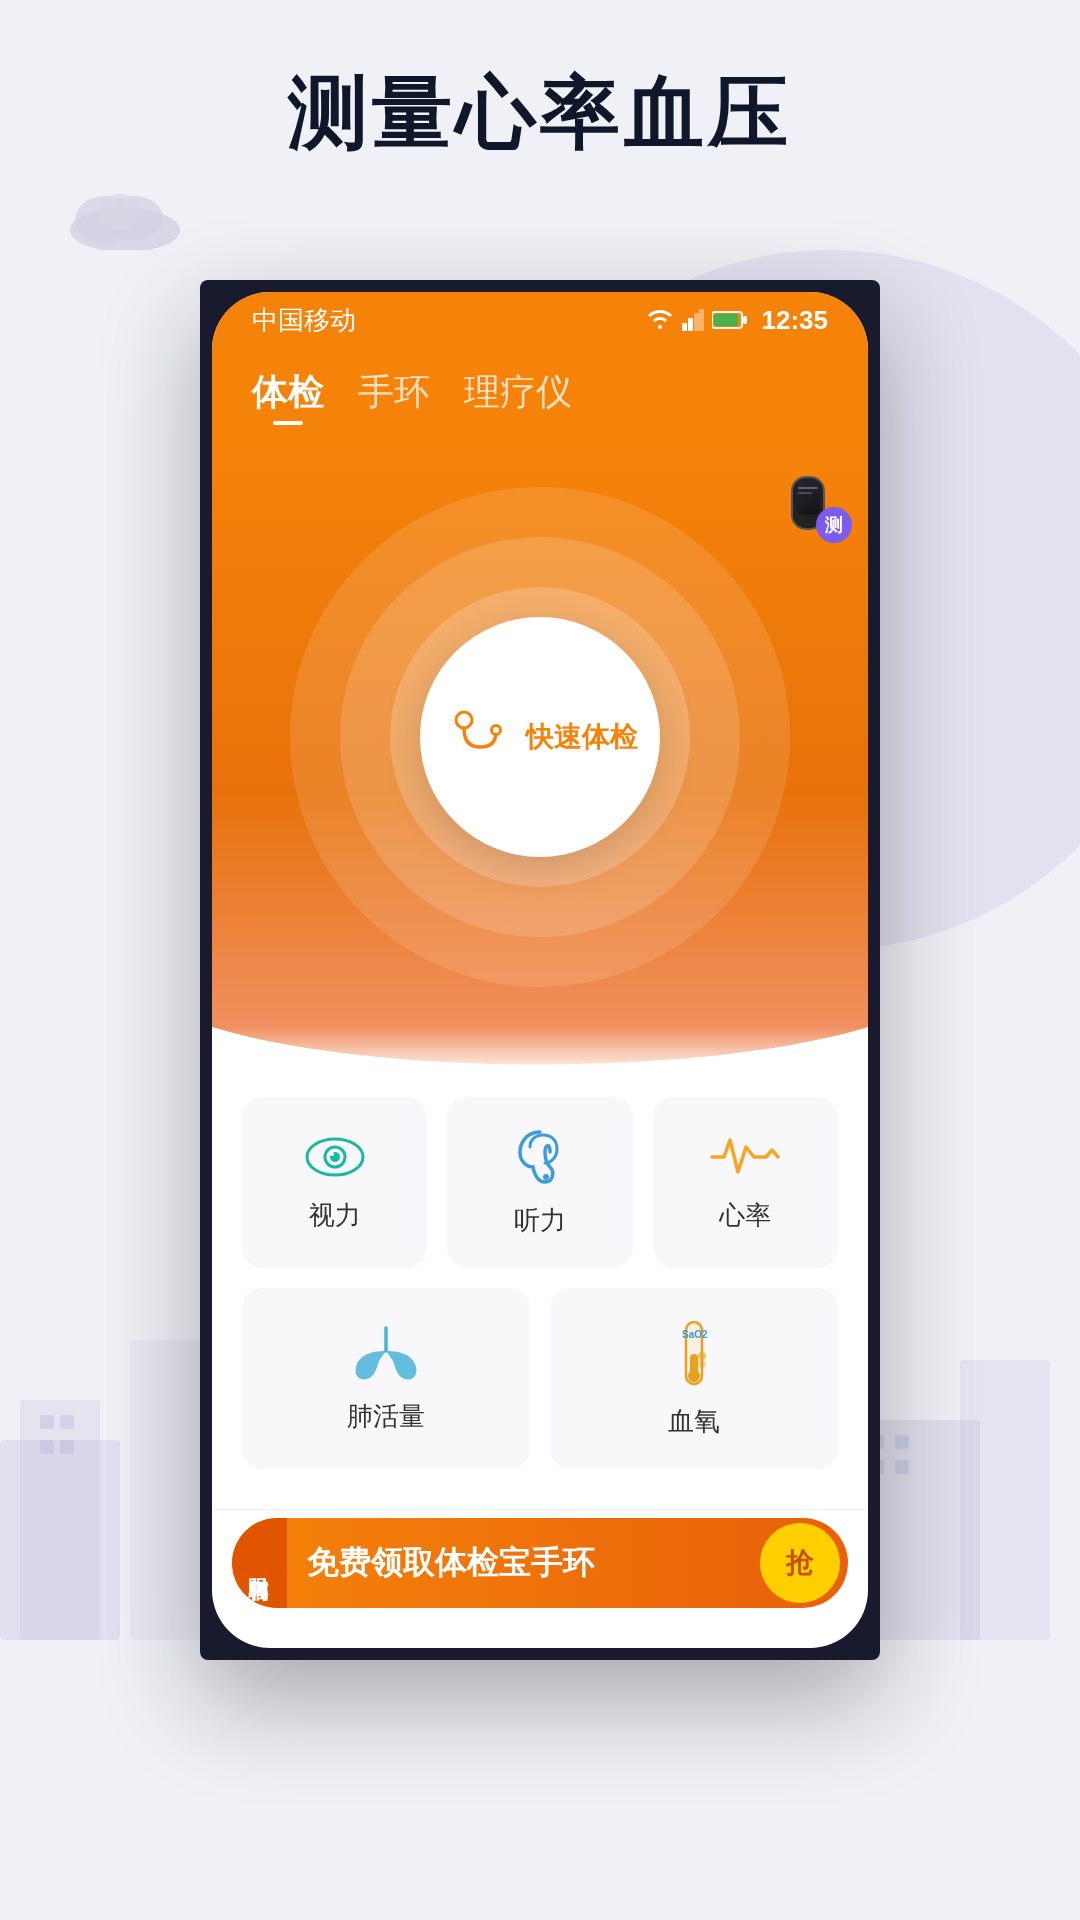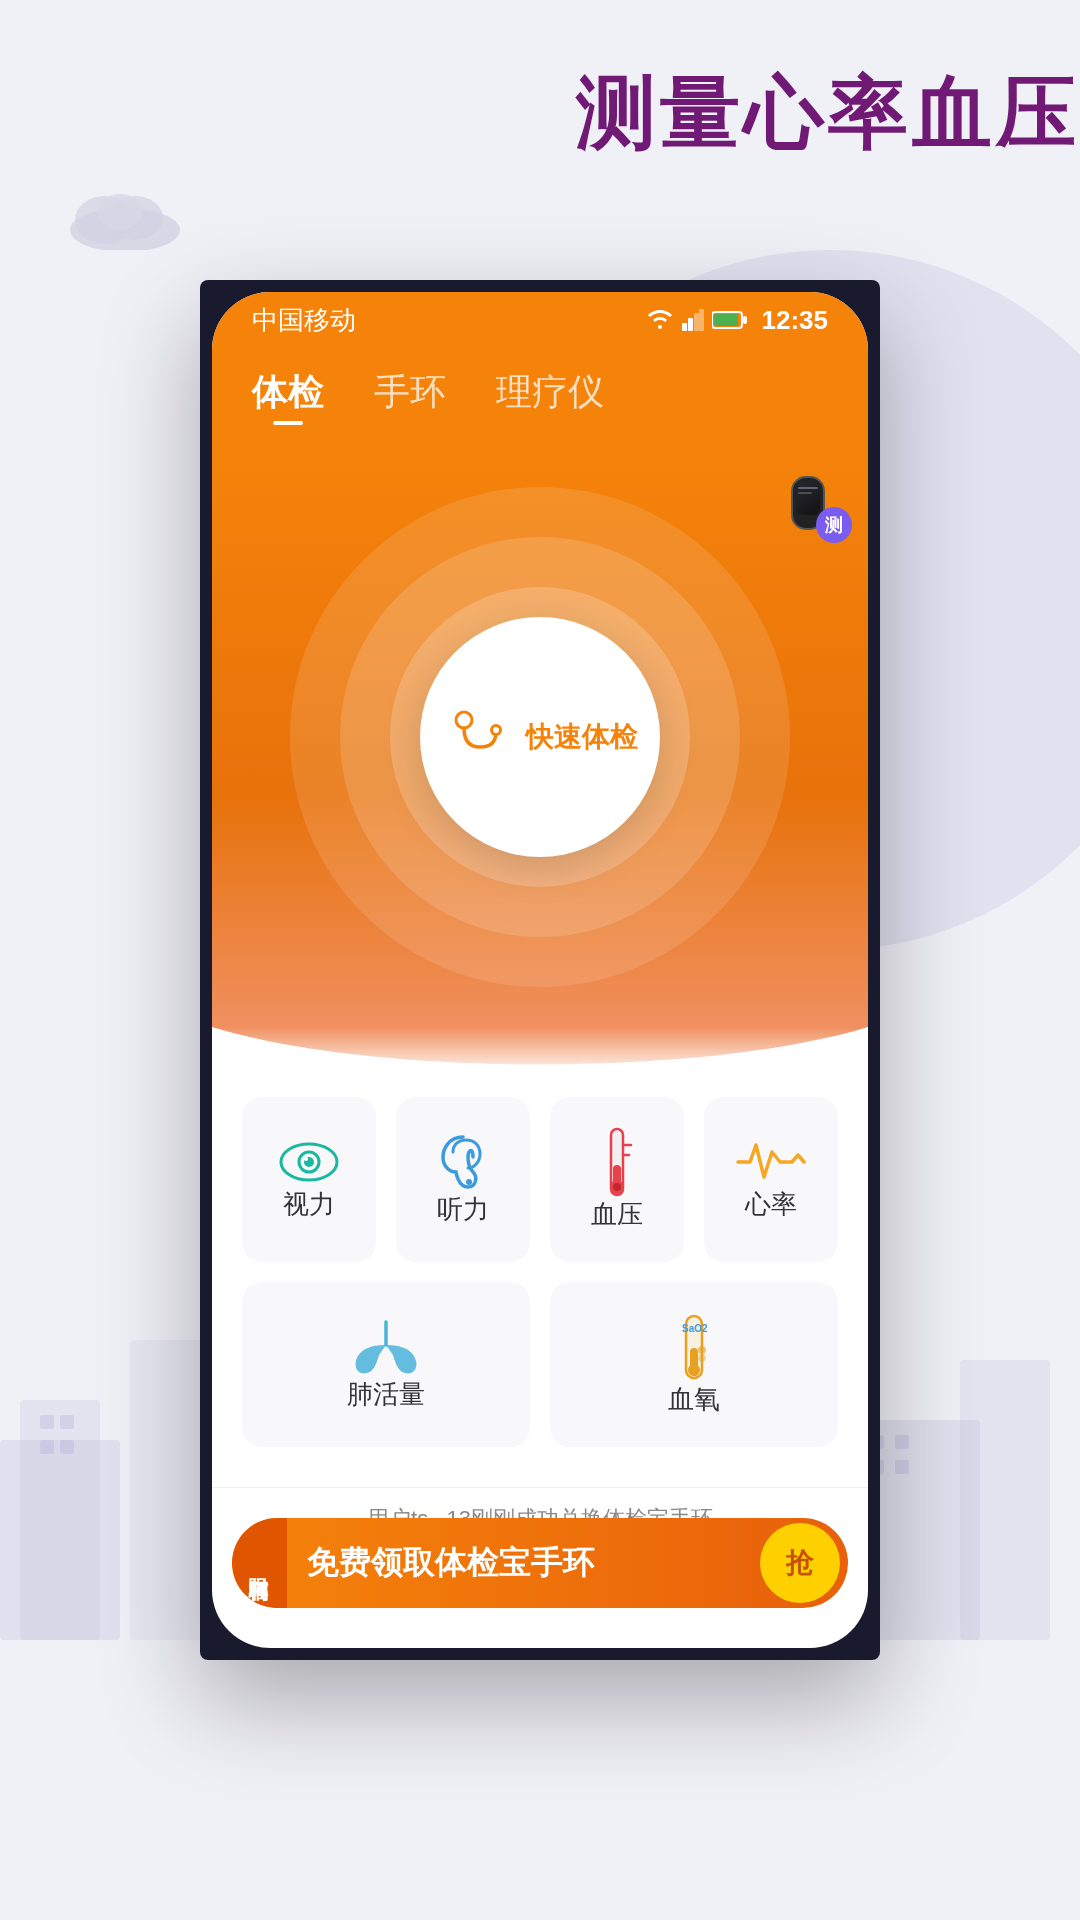--- a/index.html
+++ b/index.html
@@ -18,24 +18,24 @@
       top: 0; left: 0;
       width: 100%; height: 100%;
       background: #f0f0f7;
     }
 
     
     .main-title {
       position: absolute;
       top: 60px;
       left: 0; right: 0;
-      text-align: right;
+      text-align: center;
       font-size: 80px;
       font-weight: 700;
-      color: #701a75;
+      color: #0f172a;
       letter-spacing: 4px;
     }
 
     
     .cloud {
       position: absolute;
       top: 180px;
       left: 60px;
       width: 130px;
       height: 70px;
@@ -90,21 +90,21 @@
     .status-icons {
       display: flex;
       align-items: center;
       gap: 8px;
     }
 
     
     .nav-tabs {
       background: #f5830a;
       display: flex;
-      gap: 50px;
+      gap: 34px;
       padding: 20px 40px 30px;
     }
     .nav-tab {
       color: rgba(255,255,255,0.75);
       font-size: 36px;
       font-weight: 500;
       cursor: pointer;
       position: relative;
     }
     .nav-tab.active {
@@ -200,20 +200,21 @@
     }
     .grid-item {
       flex: 1;
       background: #f8f8fb;
       border-radius: 20px;
       display: flex;
       flex-direction: column;
       align-items: center;
       justify-content: center;
       padding: 30px 10px;
+      gap: 16px;
       cursor: pointer;
     }
     .grid-item-label {
       font-size: 26px;
       color: #333;
       font-weight: 500;
     }
 
     
     .notification-bar {
@@ -432,31 +433,20 @@
 
         <div class="grid-item">
           <svg width="50" height="60" viewBox="0 0 50 60" fill="none">
             <path d="M25 5 C10 5 5 18 5 25 C5 35 12 40 18 40 C18 40 20 55 30 55 C38 55 40 45 35 40 C32 37 30 33 30 25 C30 18 35 15 35 25" stroke="#3b9bdb" stroke-width="3.5" fill="none" stroke-linecap="round"></path>
             <path d="M15 20 C15 13 20 8 28 8 C36 8 42 13 42 22 C42 30 36 36 30 36" stroke="#3b9bdb" stroke-width="3" fill="none" stroke-linecap="round"></path>
             <circle cx="31" cy="50" r="3" fill="#3b9bdb"></circle>
           </svg>
           <span class="grid-item-label">听力</span>
         </div>
 
-        <div class="grid-item">
-          <svg width="44" height="70" viewBox="0 0 44 70" fill="none">
-            <rect x="16" y="2" width="12" height="66" rx="6" fill="#f0f0f0" stroke="#e8414e" stroke-width="2.5"></rect>
-            <rect x="18" y="38" width="8" height="28" rx="4" fill="#e8414e"></rect>
-            <circle cx="22" cy="60" r="7" fill="#e8414e"></circle>
-            <circle cx="22" cy="60" r="4" fill="#c0282e"></circle>
-            <line x1="28" y1="18" x2="36" y2="18" stroke="#e8414e" stroke-width="2.5" stroke-linecap="round"></line>
-            <line x1="28" y1="28" x2="34" y2="28" stroke="#e8414e" stroke-width="2.5" stroke-linecap="round"></line>
-          </svg>
-          <span class="grid-item-label">血压</span>
-        </div>
 
         <div class="grid-item">
           <svg width="70" height="50" viewBox="0 0 70 50" fill="none">
             <polyline points="2,25 14,25 20,8 28,40 36,15 44,25 56,25 62,18 68,25" stroke="#f5a623" stroke-width="3.5" fill="none" stroke-linecap="round" stroke-linejoin="round"></polyline>
           </svg>
           <span class="grid-item-label">心率</span>
         </div>
       </div>
 
       <div class="grid-row">

